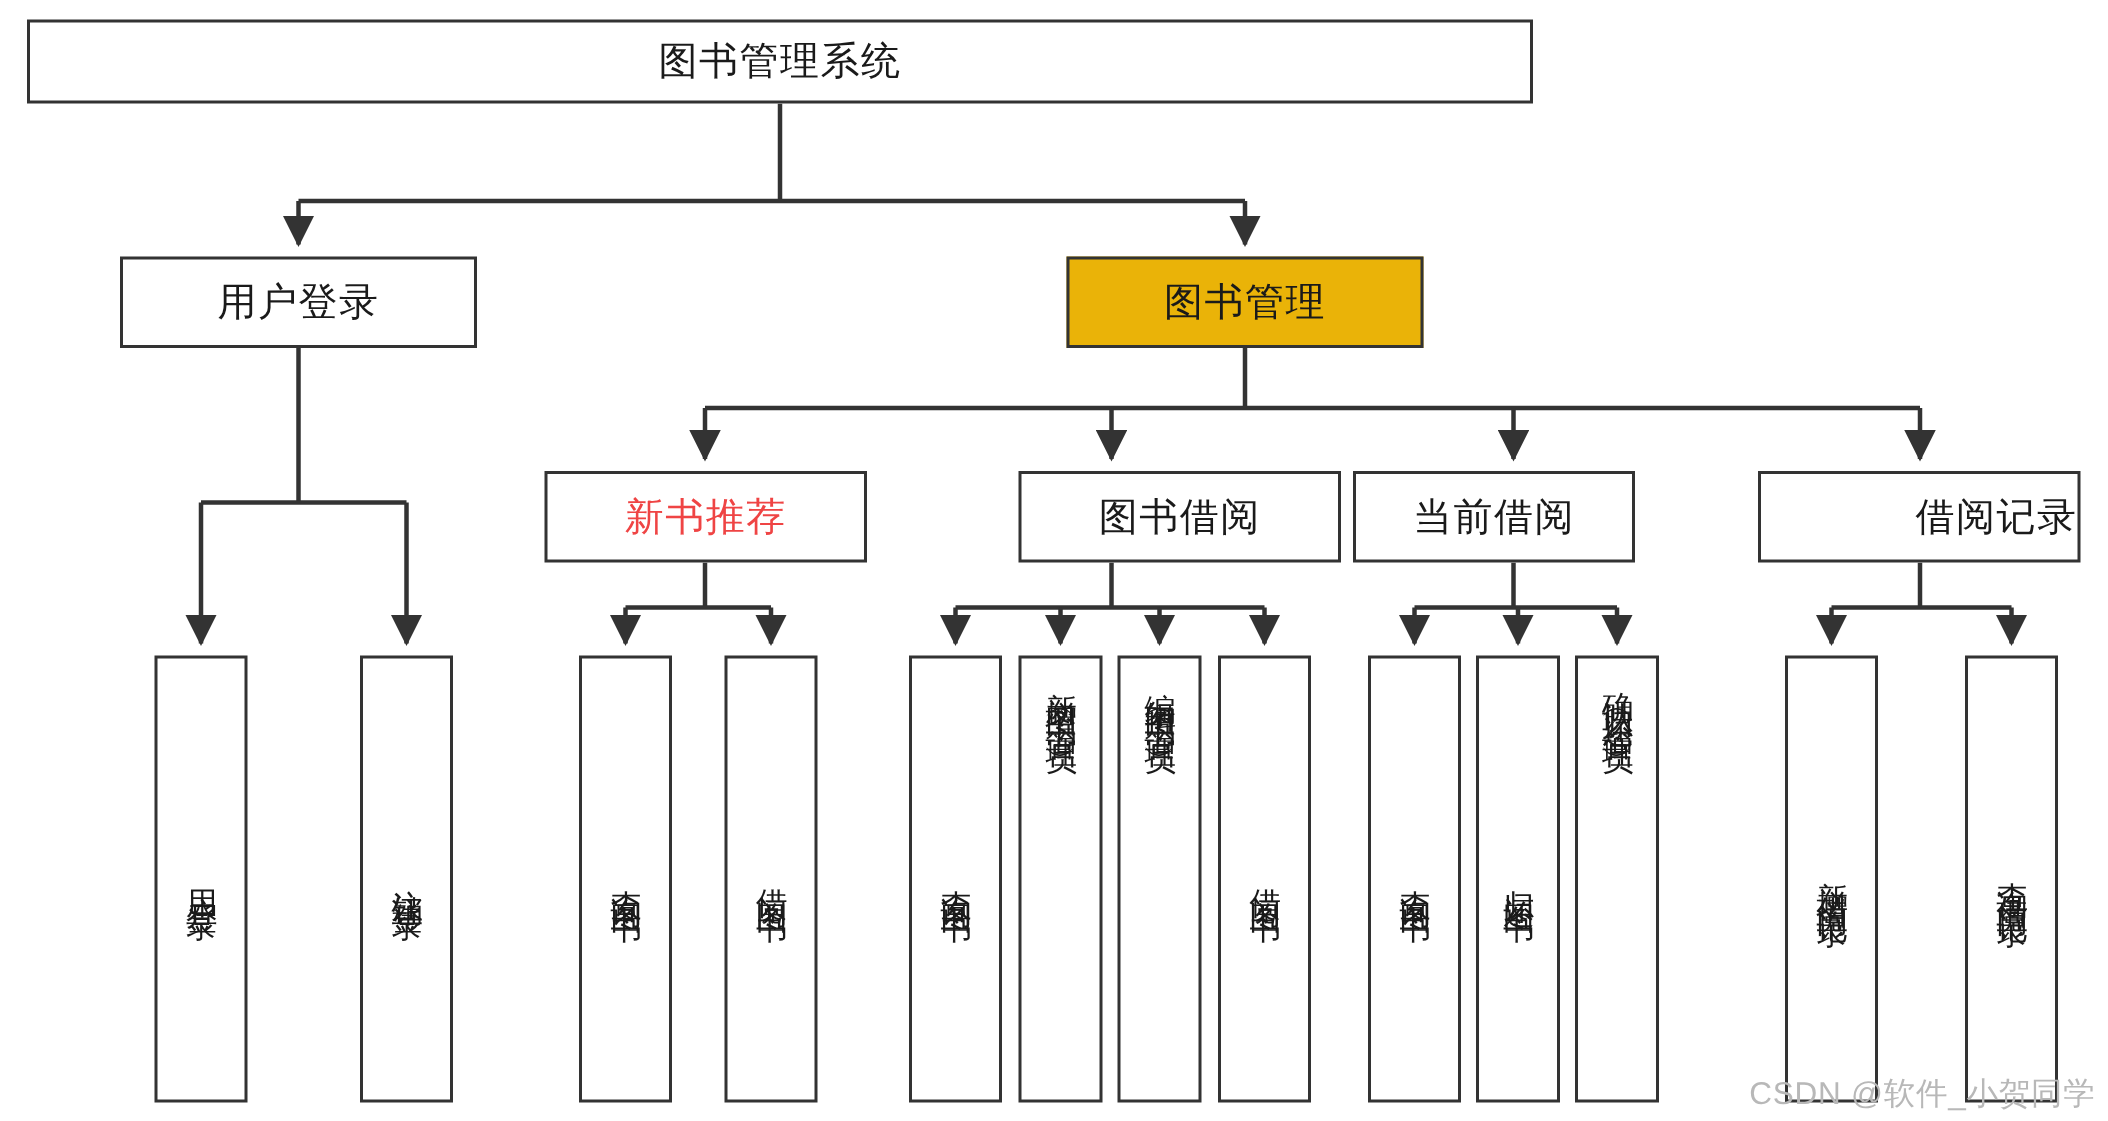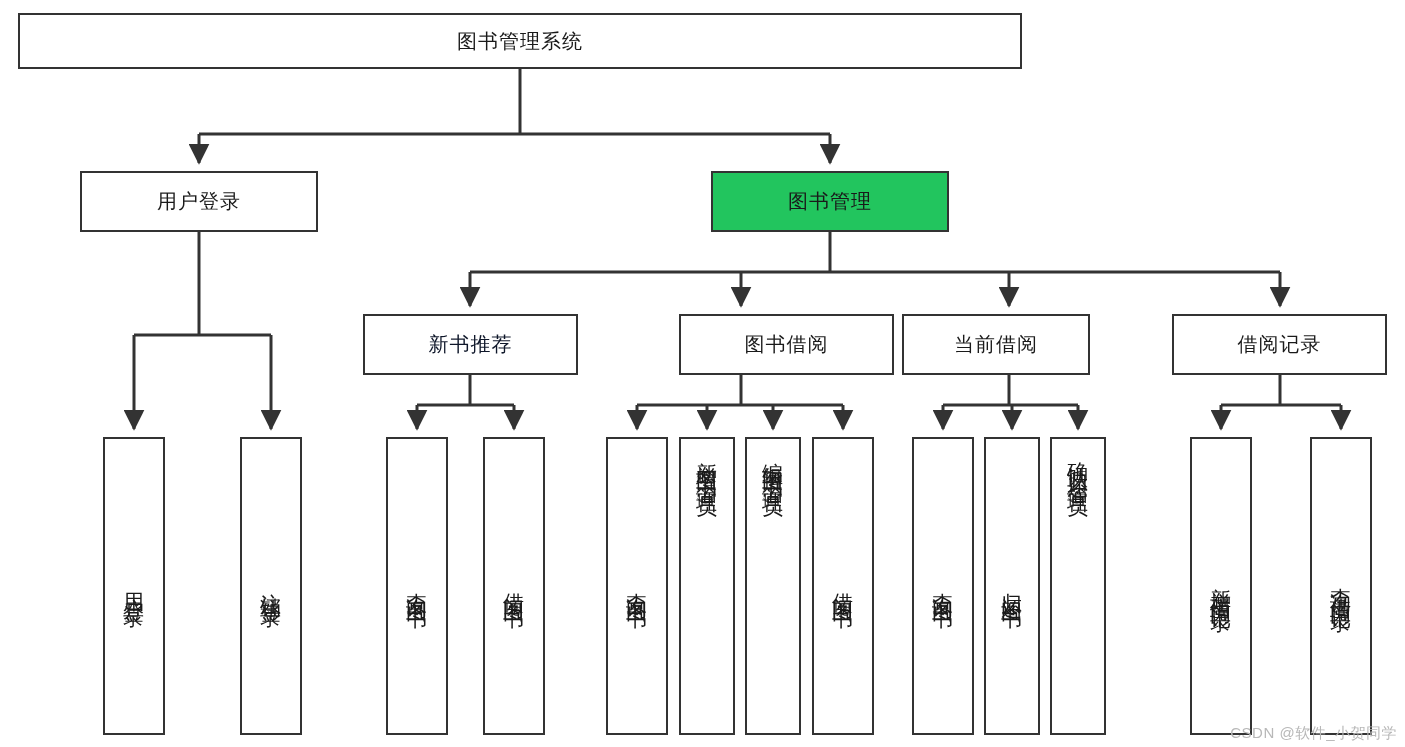--- a/index.html
+++ b/index.html
@@ -28,21 +28,21 @@
     position: absolute;
     box-sizing: border-box;
     border: 2px solid #333333;
     background: #ffffff;
     display: flex;
     align-items: center;
     justify-content: center;
     color: #1a1a1a;
   }
   .node-label {
-    font-size: 20px;
+    font-size: 26px;
     line-height: 1.15;
     letter-spacing: 1px;
     white-space: nowrap;
   }
   .node-box.vertical {
     align-items: center;
     justify-content: center;
     padding: 6px 0;
   }
   .node-box.vertical.top-aligned {
@@ -53,21 +53,21 @@
     text-orientation: upright;
     font-size: 21px;
     letter-spacing: 5px;
     line-height: 1;
     white-space: nowrap;
   }
   #watermark {
     position: absolute;
     right: 8px;
     bottom: 4px;
-    font-size: 15px;
+    font-size: 21px;
     color: #b8b8b8;
     letter-spacing: 0.5px;
     white-space: nowrap;
     pointer-events: none;
   }
 </style>
 </head>
 <body>
 
 <div id="canvas" style="background: rgb(255, 255, 255);">
@@ -122,34 +122,34 @@
     </g>
   </svg>
 
   <div class="node-box" id="node-root" style="left: 18px; top: 13px; width: 1004px; height: 56px; border-color: rgb(51, 51, 51); background: rgb(255, 255, 255); color: rgb(26, 26, 26);">
     <span class="node-label">图书管理系统</span>
   </div>
 
   <div class="node-box" id="node-l2-0" style="left: 80px; top: 171px; width: 238px; height: 61px; border-color: rgb(51, 51, 51); background: rgb(255, 255, 255); color: rgb(26, 26, 26);">
     <span class="node-label">用户登录</span>
   </div>
-  <div class="node-box" id="node-l2-1" style="left: 711px; top: 171px; width: 238px; height: 61px; border-color: rgb(51, 51, 51); background: #22c55e; color: rgb(26, 26, 26);">
+  <div class="node-box" id="node-l2-1" style="left: 711px; top: 171px; width: 238px; height: 61px; border-color: rgb(51, 51, 51); background: #eab308; color: rgb(26, 26, 26);">
     <span class="node-label">图书管理</span>
   </div>
 
-  <div class="node-box" id="node-l3-0" style="left: 363px; top: 314px; width: 215px; height: 61px; border-color: rgb(51, 51, 51); background: rgb(255, 255, 255); color: #0f172a;">
+  <div class="node-box" id="node-l3-0" style="left: 363px; top: 314px; width: 215px; height: 61px; border-color: rgb(51, 51, 51); background: rgb(255, 255, 255); color: #ef4444;">
     <span class="node-label">新书推荐</span>
   </div>
   <div class="node-box" id="node-l3-1" style="left: 634px; top: 314px; width: 215px; height: 61px; border-color: rgb(51, 51, 51); background: rgb(255, 255, 255); color: rgb(26, 26, 26); margin-left: 45px;">
     <span class="node-label">图书借阅</span>
   </div>
   <div class="node-box" id="node-l3-2" style="left: 902px; top: 314px; width: 188px; height: 61px; border-color: rgb(51, 51, 51); background: rgb(255, 255, 255); color: rgb(26, 26, 26);">
     <span class="node-label">当前借阅</span>
   </div>
-  <div class="node-box" id="node-l3-3" style="left: 1172px; top: 314px; width: 215px; height: 61px; border-color: rgb(51, 51, 51); background: rgb(255, 255, 255); color: rgb(26, 26, 26);">
+  <div class="node-box" id="node-l3-3" style="left: 1172px; top: 314px; width: 215px; height: 61px; border-color: rgb(51, 51, 51); background: rgb(255, 255, 255); color: rgb(26, 26, 26); justify-content: flex-end;">
     <span class="node-label">借阅记录</span>
   </div>
 
   <div class="node-box vertical" id="leaf-0" style="left: 103px; top: 437px; width: 62px; height: 298px; border-color: rgb(51, 51, 51); background: rgb(255, 255, 255); color: rgb(26, 26, 26);">
     <span class="node-label">用户登录</span>
   </div>
   <div class="node-box vertical" id="leaf-1" style="left: 240px; top: 437px; width: 62px; height: 298px; border-color: rgb(51, 51, 51); background: rgb(255, 255, 255); color: rgb(26, 26, 26);">
     <span class="node-label">注销登录</span>
   </div>
   <div class="node-box vertical" id="leaf-2" style="left: 386px; top: 437px; width: 62px; height: 298px; border-color: rgb(51, 51, 51); background: rgb(255, 255, 255); color: rgb(26, 26, 26);">

